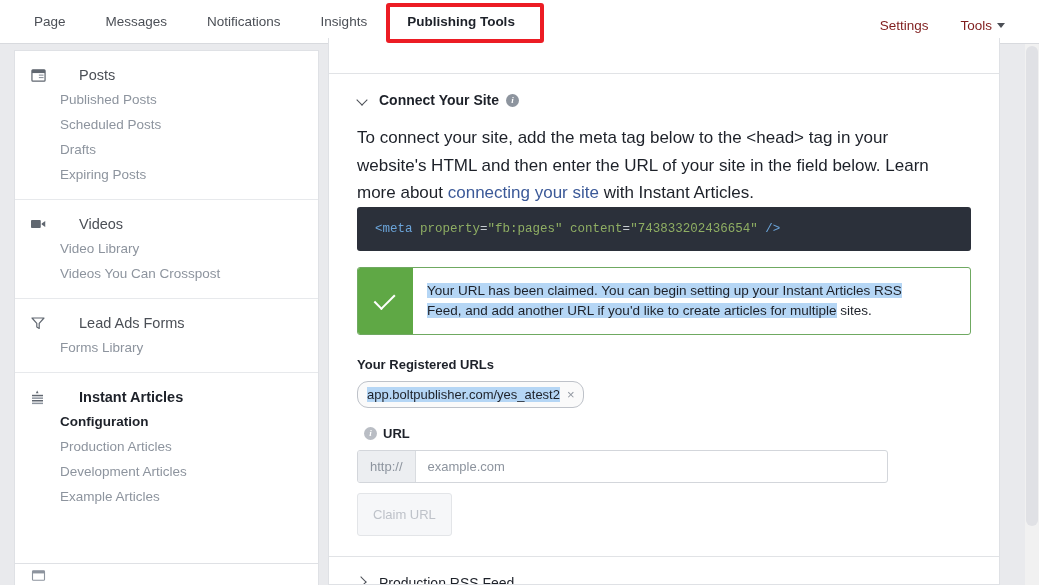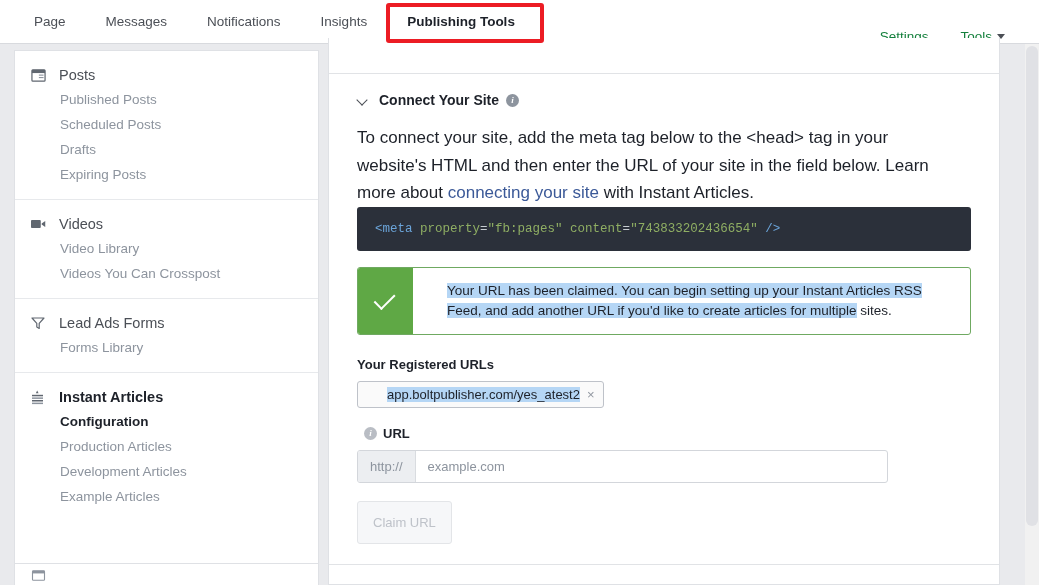--- a/index.html
+++ b/index.html
@@ -31,21 +31,21 @@
     line-height: 44px;
     white-space: nowrap;
     cursor: pointer;
   }
   .nav-item.active { color: #1d2129; font-weight: bold; }
   .nav-item.active::after {
     content: "";
     position: absolute; left: 8px; right: 8px; bottom: 0; height: 4px;
     background: #3b5998;
   }
-  .nav-item.right { padding: 15px 16px; color: #15803d; }
+  .nav-item.right { padding: 4px 16px; color: #7f1d1d; }
   .caret {
     display: inline-block;
     margin-left: 5px;
     width: 0; height: 0;
     border-left: 4px solid transparent;
     border-right: 4px solid transparent;
     border-top: 5px solid #4b4f56;
     vertical-align: middle;
   }
   
@@ -67,20 +67,21 @@
     overflow: hidden;
   }
   .side-group { padding: 12px 0 12px 0; border-bottom: 1px solid #e7e9ec; }
   .side-group:last-child { border-bottom: none; }
   .side-head {
     display: flex; align-items: center;
     padding: 4px 14px 4px 16px;
     font-size: 14.5px;
     color: #4b4f56;
     cursor: pointer;
+    gap: 20px;
   }
   .side-head.bold { color: #1d2129; font-weight: bold; }
   .side-head .gi { width: 20px; display: flex; align-items: center; justify-content: flex-start; margin-right: 8px; }
   .side-sub {
     font-size: 13.5px;
     color: #8d949e;
     padding: 5px 14px 5px 45px;
     cursor: pointer;
     white-space: nowrap;
   }
@@ -167,50 +168,50 @@
   .check {
     width: 20px; height: 11px;
     border-left: 2.6px solid #fff;
     border-bottom: 2.6px solid #fff;
     transform: rotate(-45deg) translateY(-2px);
   }
   .banner-text {
     padding: 13px 16px 13px 14px;
     font-size: 13.5px; color: #1d2129; line-height: 1.5;
   }
-  .hl { background: #b5d6f5; margin-left: 20px; }
+  .hl { background: #b5d6f5; }
 
   .field-label {
     font-size: 13px; font-weight: bold; color: #1d2129;
     margin-bottom: 9px;
     display: flex; align-items: center;
   }
   .field-label.norm { font-weight: bold; }
 
   .chip {
     display: inline-flex; align-items: center;
     border: 1px solid #bec2c9;
-    border-radius: 3px;
+    border-radius: 11px;
     background: #fafafa;
     padding: 5px 8px 5px 9px;
     font-size: 13px; color: #1d2129;
     margin-bottom: 18px;
     cursor: default;
   }
   .chip .x {
     margin-left: 7px; color: #9197a0; font-size: 13px; cursor: pointer;
   }
 
   .url-row {
     display: flex;
     border: 1px solid #d3d6db;
     border-radius: 3px;
     width: 531px;
     height: 33px;
-    margin-bottom: 18px;
+    margin-bottom: 10px;
     overflow: hidden;
     background: #fff;
   }
   .url-prefix {
     background: #eceef1;
     border-right: 1px solid #d9dce0;
     color: #8d949e;
     font-size: 13px;
     display: flex; align-items: center;
     padding: 0 12px;

